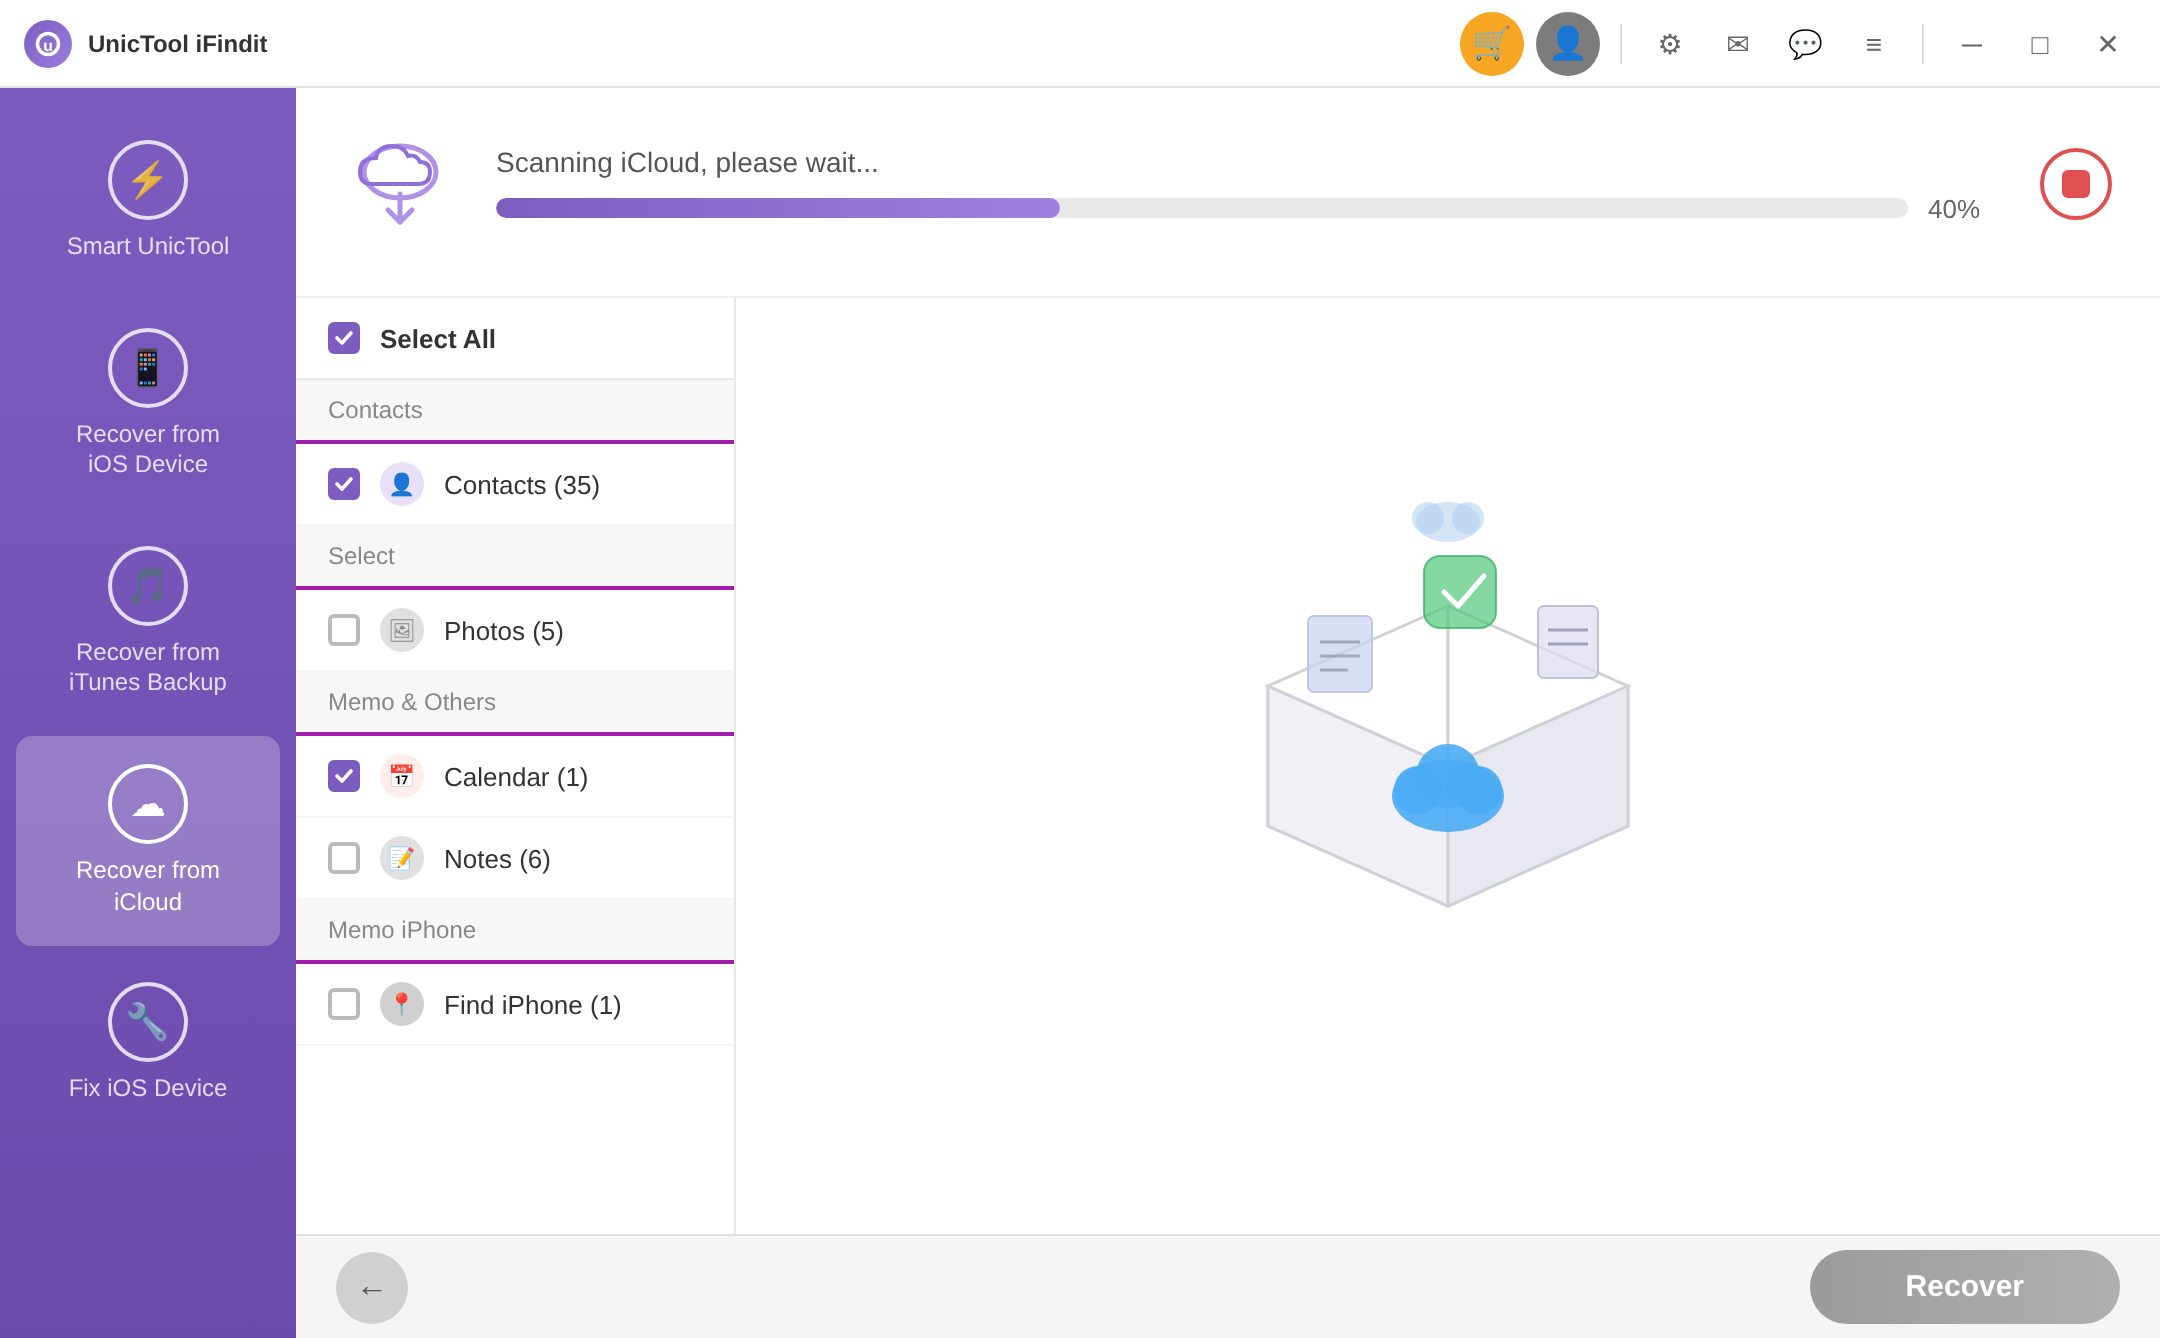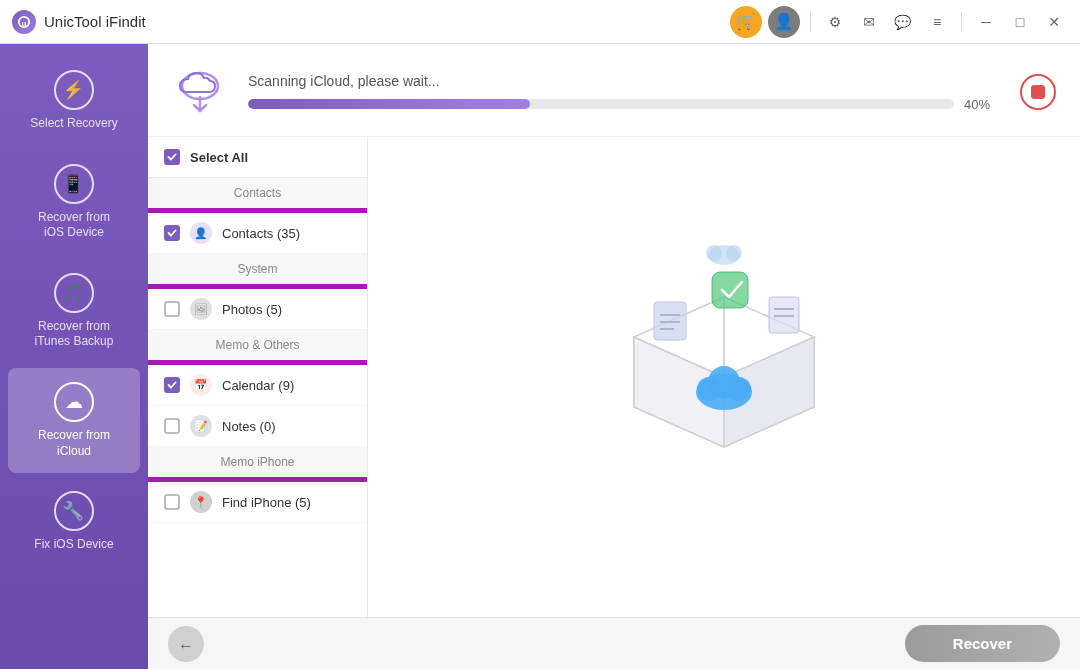--- a/index.html
+++ b/index.html
@@ -17,21 +17,21 @@
     }
     .titlebar-logo {
       width: 24px; height: 24px;
       background: linear-gradient(135deg, #7c5cbf, #9b7de0);
       border-radius: 50%;
       display: flex; align-items: center; justify-content: center;
       margin-right: 8px;
       flex-shrink: 0;
     }
     .titlebar-logo svg { width: 14px; height: 14px; }
-    .titlebar-title { font-size: 15px; font-weight: 400; color: #333; flex: 1; }
+    .titlebar-title { font-size: 12px; font-weight: 700; color: #333; flex: 1; }
     .titlebar-actions { display: flex; align-items: center; gap: 6px; }
     .titlebar-icon-btn {
       width: 32px; height: 32px;
       border-radius: 50%;
       display: flex; align-items: center; justify-content: center;
       cursor: pointer; border: none; background: transparent;
       font-size: 16px; color: #666;
     }
     .titlebar-icon-btn.cart { background: #f5a623; color: #fff; border-radius: 50%; }
     .titlebar-icon-btn.profile { background: #7c7c7c; color: #fff; border-radius: 50%; }
@@ -82,21 +82,21 @@
     .content {
       flex: 1;
       background: #fff;
       display: flex;
       flex-direction: column;
       overflow: hidden;
     }
 
     
     .scan-header {
-      padding: 20px 24px 16px;
+      padding: 20px 24px 28px;
       display: flex;
       align-items: center;
       gap: 20px;
       border-bottom: 1px solid #f0f0f0;
       flex-shrink: 0;
     }
     .cloud-icon-wrap {
       position: relative;
       width: 56px; height: 56px;
       flex-shrink: 0;
@@ -132,21 +132,20 @@
       width: 14px; height: 14px;
       background: #e05050;
       border-radius: 3px;
     }
 
     
     .content-body {
       display: flex;
       flex: 1;
       overflow: hidden;
-      text-align: center;
     }
 
     
     .file-tree {
       width: 220px;
       border-right: 1px solid #e8e8e8;
       overflow-y: auto;
       flex-shrink: 0;
     }
     .select-all-row {
@@ -170,21 +169,21 @@
       cursor: pointer;
     }
     .checkbox.empty { background: transparent; border-color: #bbb; }
     .checkbox svg { width: 10px; height: 10px; }
 
     .category-header {
       padding: 8px 16px;
       font-size: 12px;
       color: #888;
       background: #f7f7f7;
-      border-bottom: 5px solid #a21caf;
+      border-bottom: 2px solid #a21caf;
     }
     .tree-item {
       display: flex;
       align-items: center;
       gap: 10px;
       padding: 9px 16px;
       font-size: 13px;
       color: #333;
       cursor: pointer;
       border-bottom: 1px solid #f5f5f5;
@@ -274,21 +273,21 @@
     <button class="titlebar-win-btn">□</button>
     <button class="titlebar-win-btn close">✕</button>
   </div>
 </div>
 
 <div class="main">
 
   <div class="sidebar">
     <div class="sidebar-item">
       <div class="sidebar-icon">⚡</div>
-      <span class="sidebar-label">Select Recovery</span>
+      <span class="sidebar-label">Smart UnicTool</span>
     </div>
     <div class="sidebar-item">
       <div class="sidebar-icon">📱</div>
       <span class="sidebar-label">Recover from<br>iOS Device</span>
     </div>
     <div class="sidebar-item">
       <div class="sidebar-icon">🎵</div>
       <span class="sidebar-label">Recover from<br>iTunes Backup</span>
     </div>
     <div class="sidebar-item active">
@@ -347,48 +346,48 @@
         <div class="tree-item">
           <div class="checkbox">
             <svg viewBox="0 0 10 10">
                 <polyline points="1.5,5 4,7.5 8.5,2.5" fill="none" stroke="white" stroke-width="1.8" stroke-linecap="round" stroke-linejoin="round"></polyline>
               </svg>
           </div>
           <div class="item-icon contacts">👤</div>
           <span>Contacts (35)</span>
         </div>
 
-        <div class="category-header">System</div>
+        <div class="category-header">Select</div>
         <div class="tree-item">
           <div class="checkbox empty"></div>
           <div class="item-icon photos">🖼</div>
           <span>Photos (5)</span>
         </div>
 
         <div class="category-header">Memo &amp; Others</div>
         <div class="tree-item">
           <div class="checkbox">
             <svg viewBox="0 0 10 10">
                 <polyline points="1.5,5 4,7.5 8.5,2.5" fill="none" stroke="white" stroke-width="1.8" stroke-linecap="round" stroke-linejoin="round"></polyline>
               </svg>
           </div>
           <div class="item-icon calendar">📅</div>
-          <span>Calendar (9)</span>
+          <span>Calendar (1)</span>
         </div>
         <div class="tree-item">
           <div class="checkbox empty"></div>
           <div class="item-icon notes">📝</div>
-          <span>Notes (0)</span>
+          <span>Notes (6)</span>
         </div>
 
         <div class="category-header">Memo iPhone</div>
         <div class="tree-item">
           <div class="checkbox empty"></div>
           <div class="item-icon findiphone">📍</div>
-          <span>Find iPhone (5)</span>
+          <span>Find iPhone (1)</span>
         </div>
 
       </div>
 
       <div class="right-panel">
         <div class="box-illustration">
           <svg viewBox="0 0 300 300" width="300" height="300">
 
             <polygon points="60,180 150,220 240,180 240,110 150,150 60,110" fill="white" stroke="#d0d0d8" stroke-width="1.5"></polygon>
 

